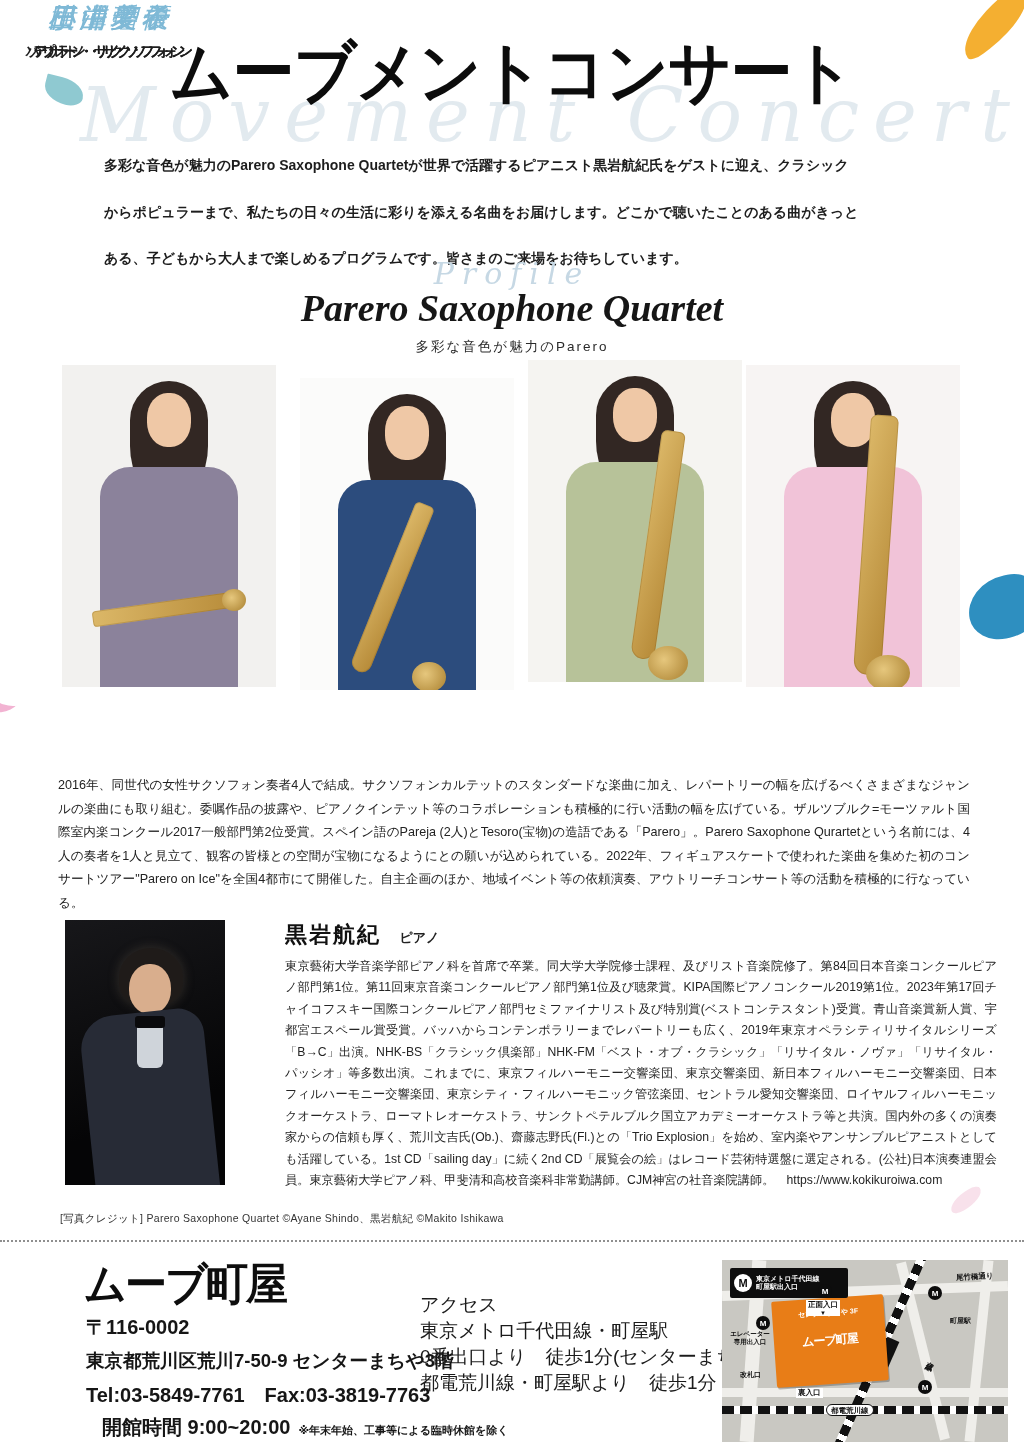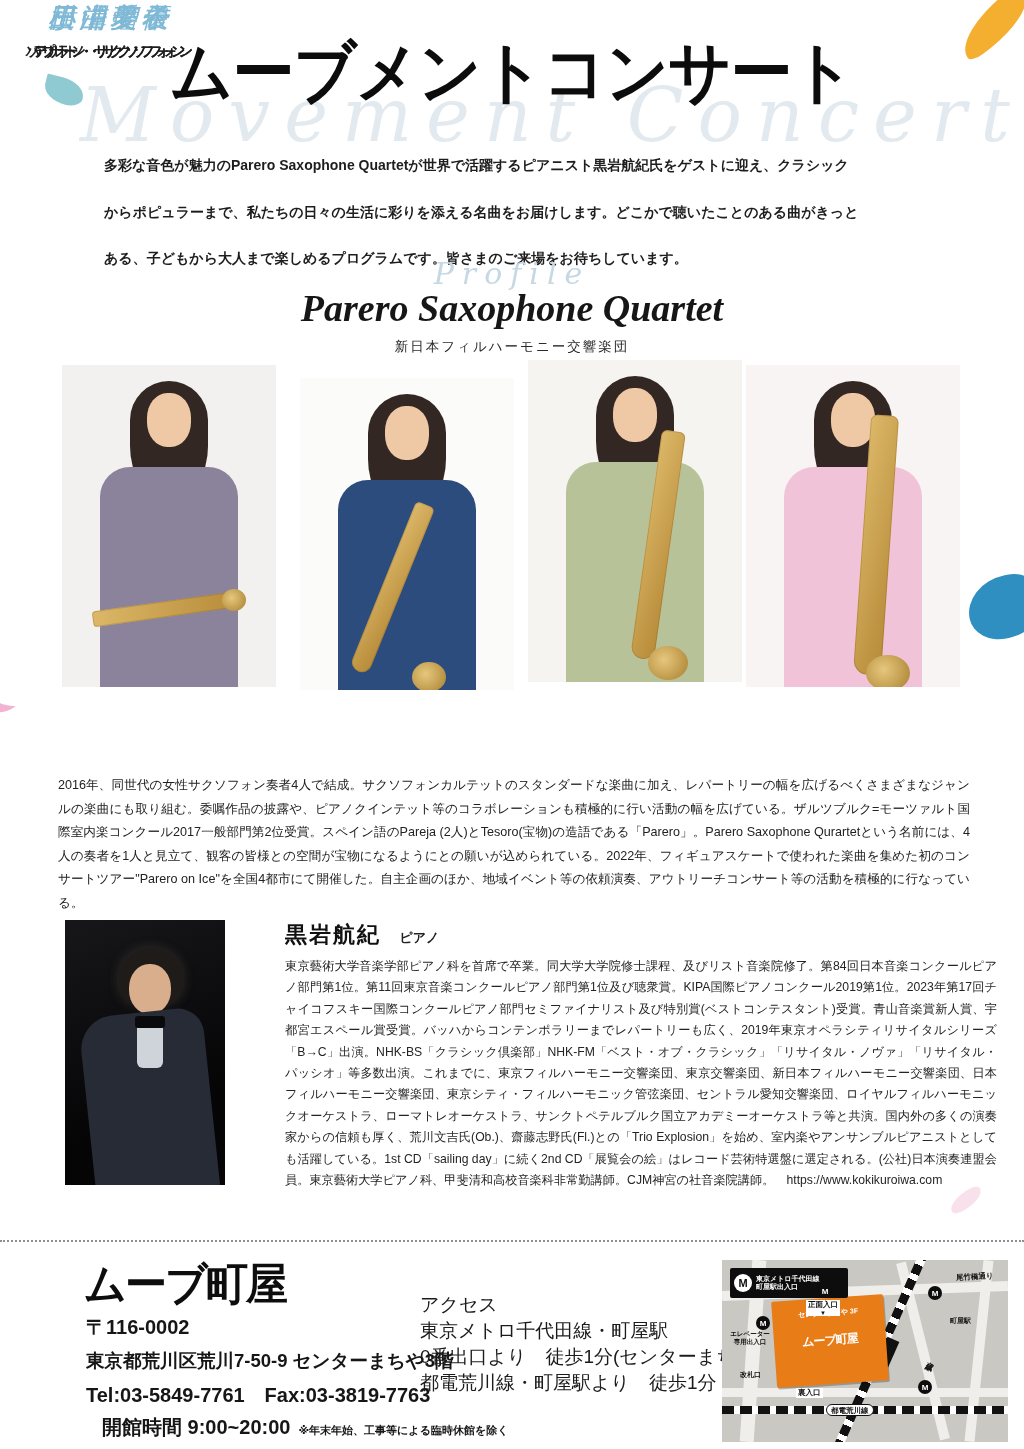--- a/index.html
+++ b/index.html
@@ -186,21 +186,21 @@
   <div class="main-title">ムーブメントコンサート</div>
 
   <div class="intro">
     <div>多彩な音色が魅力のParero Saxophone Quartetが世界で活躍するピアニスト黒岩航紀氏をゲストに迎え、クラシック</div>
     <div>からポピュラーまで、私たちの日々の生活に彩りを添える名曲をお届けします。どこかで聴いたことのある曲がきっと</div>
     <div>ある、子どもから大人まで楽しめるプログラムです。皆さまのご来場をお待ちしています。</div>
   </div>
 
   <div class="profile-script">Profile</div>
   <div class="group-name">Parero Saxophone Quartet</div>
-  <div class="group-kana">新日本フィルハーモニー交響楽団</div>
+  <div class="group-kana">多彩な音色が魅力のParero</div>
 
   <div class="photos">
     <div class="photo">
       <div class="hair"></div>
       <div class="face"></div>
       <div class="body"></div>
       <div class="sax"></div>
       <div class="sax-bell"></div>
     </div>
     <div class="photo">
@@ -251,20 +251,21 @@
     <div class="p-suit"></div>
     <div class="p-shirt"></div>
     <div class="p-bow"></div>
   </div>
   <div class="pianist-head">
     <span class="pianist-name">黒岩航紀</span>
     <span class="pianist-role">ピアノ</span>
   </div>
   <div class="pianist-bio">東京藝術大学音楽学部ピアノ科を首席で卒業。同大学大学院修士課程、及びリスト音楽院修了。第84回日本音楽コンクールピアノ部門第1位。第11回東京音楽コンクールピアノ部門第1位及び聴衆賞。KIPA国際ピアノコンクール2019第1位。2023年第17回チャイコフスキー国際コンクールピアノ部門セミファイナリスト及び特別賞(ベストコンテスタント)受賞。青山音楽賞新人賞、宇都宮エスペール賞受賞。バッハからコンテンポラリーまでレパートリーも広く、2019年東京オペラシティリサイタルシリーズ「B→C」出演。NHK-BS「クラシック倶楽部」NHK-FM「ベスト・オブ・クラシック」「リサイタル・ノヴァ」「リサイタル・パッシオ」等多数出演。これまでに、東京フィルハーモニー交響楽団、東京交響楽団、新日本フィルハーモニー交響楽団、日本フィルハーモニー交響楽団、東京シティ・フィルハーモニック管弦楽団、セントラル愛知交響楽団、ロイヤルフィルハーモニックオーケストラ、ローマトレオーケストラ、サンクトペテルブルク国立アカデミーオーケストラ等と共演。国内外の多くの演奏家からの信頼も厚く、荒川文吉氏(Ob.)、齋藤志野氏(Fl.)との「Trio Explosion」を始め、室内楽やアンサンブルピアニストとしても活躍している。1st CD「sailing day」に続く2nd CD「展覧会の絵」はレコード芸術特選盤に選定される。(公社)日本演奏連盟会員。東京藝術大学ピアノ科、甲斐清和高校音楽科非常勤講師。CJM神宮の社音楽院講師。　https://www.kokikuroiwa.com</div>
 
+  <div class="credit">[写真クレジット] Parero Saxophone Quartet ©Ayane Shindo、黒岩航紀 ©Makito Ishikawa</div>
   <div class="dotted-sep"></div>
 
   <div class="logo">ムーブ町屋</div>
   <div class="postal">〒116-0002</div>
   <div class="address">東京都荒川区荒川7-50-9 センターまちや3階</div>
   <div class="telfax">Tel:03-5849-7761　Fax:03-3819-7763</div>
   <div class="hours-line">
     <span>開館時間 9:00~20:00</span><span class="hours-note">※年末年始、工事等による臨時休館を除く</span>
   </div>
 

